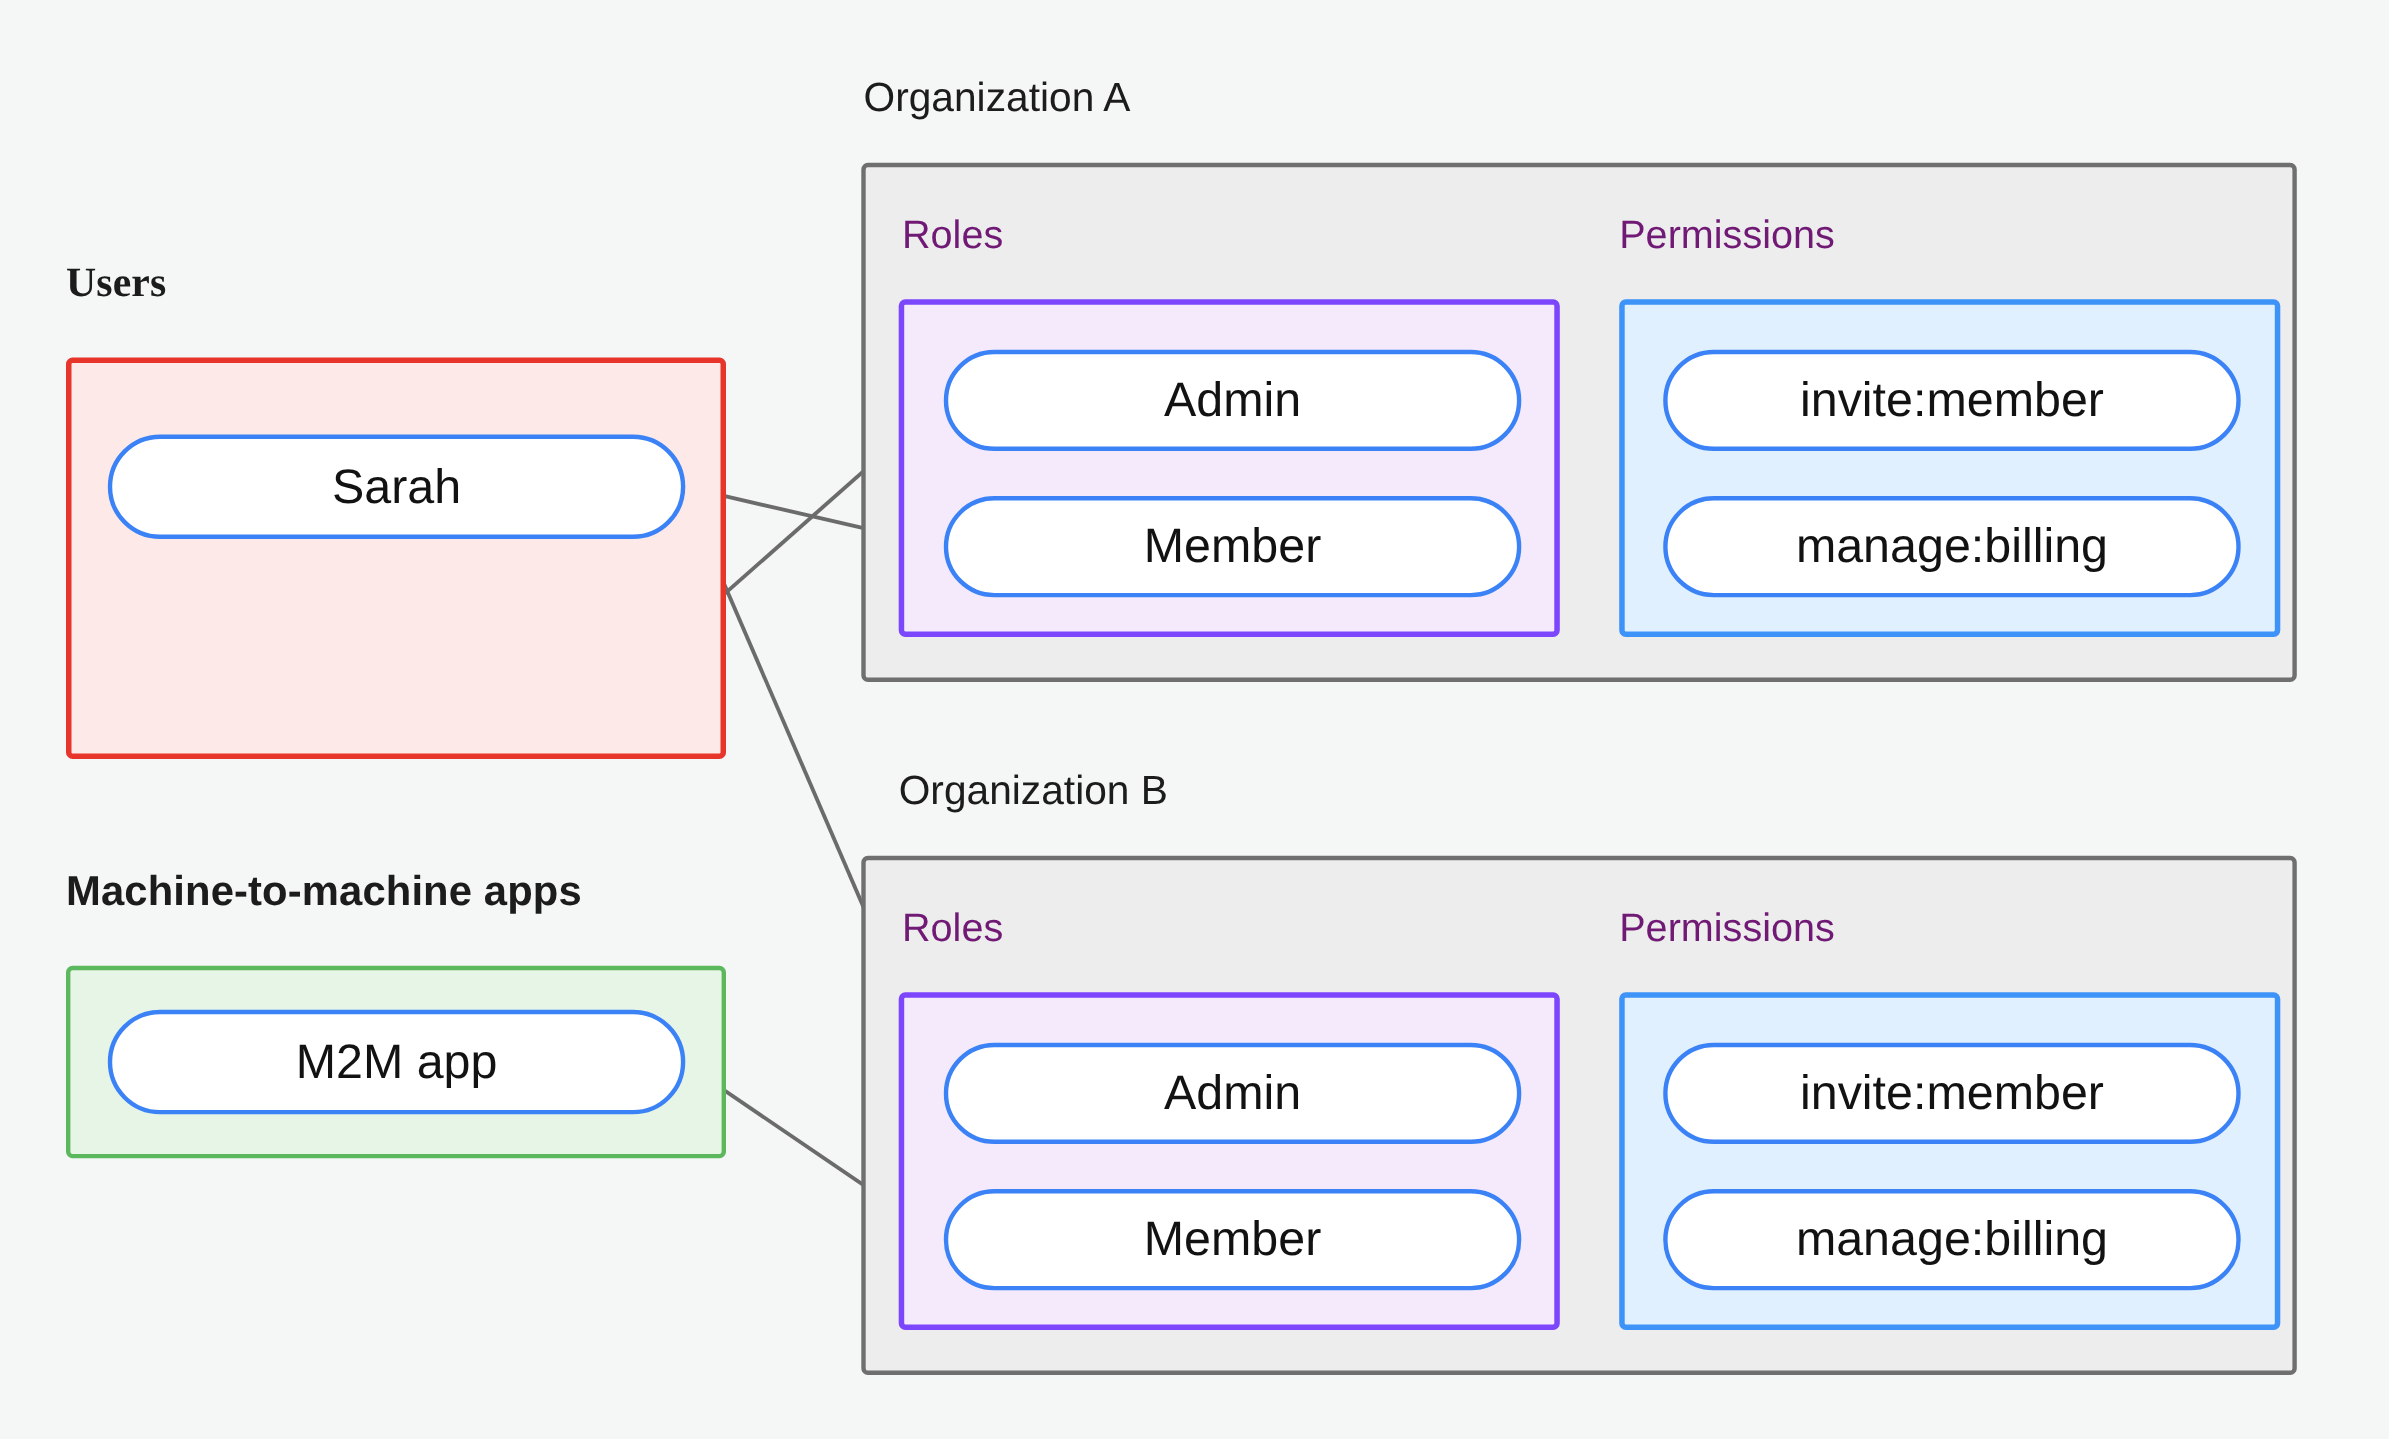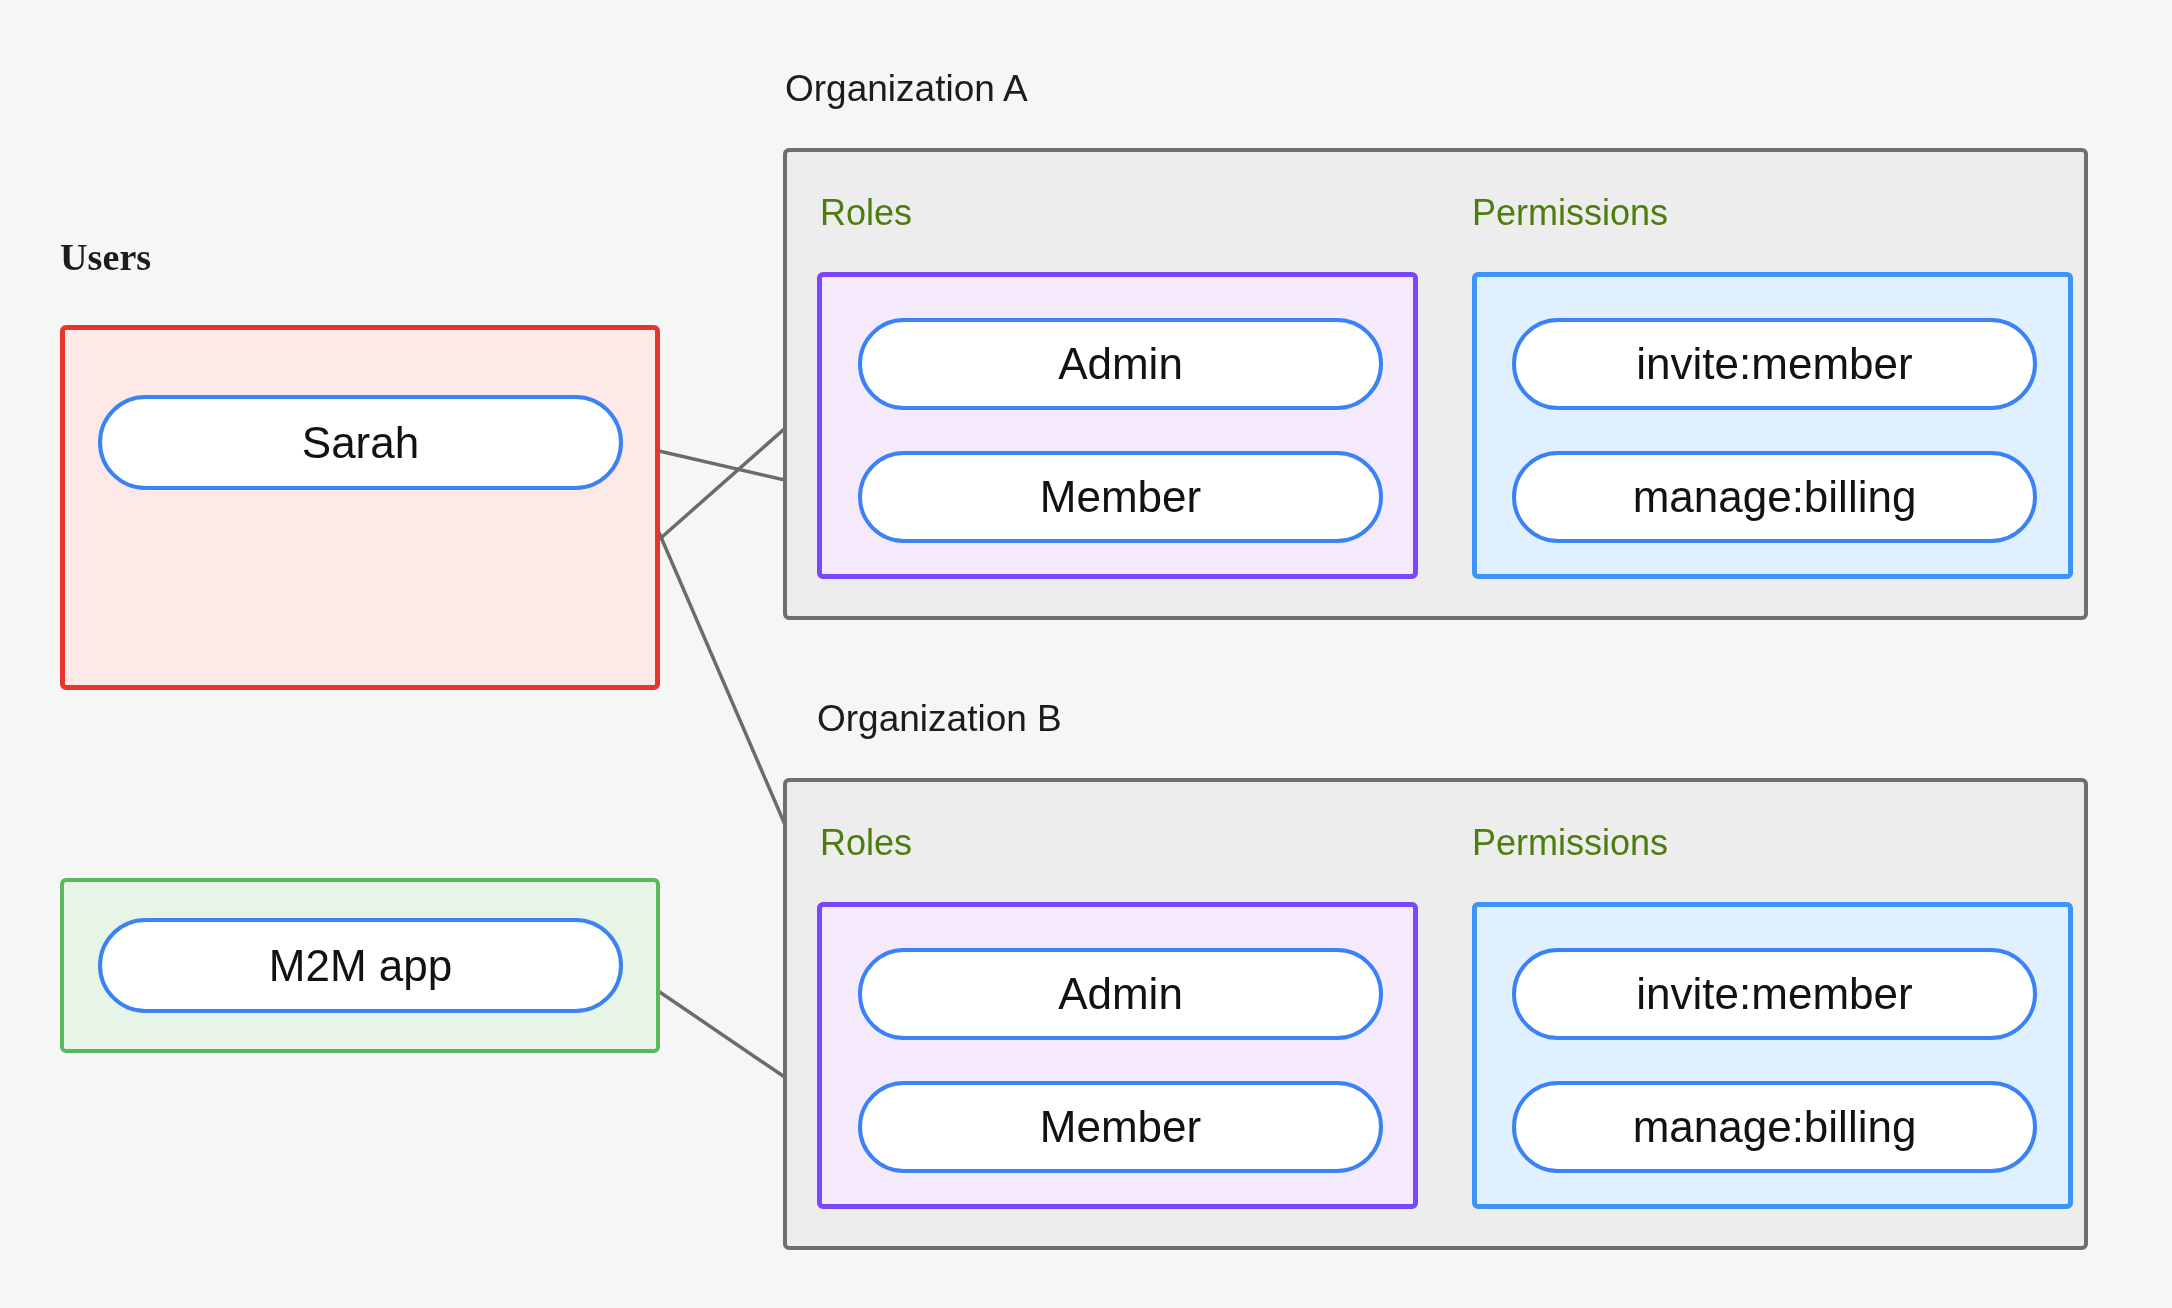--- a/index.html
+++ b/index.html
@@ -28,21 +28,21 @@
     position: absolute;
     font-size: 37px;
     font-weight: 400;
     color: #1c1c1c;
     white-space: nowrap;
   }
   .sub-title {
     position: absolute;
     font-size: 36px;
     font-weight: 400;
-    color: #4d7c0f;
+    color: #701a75;
     white-space: nowrap;
   }
 
   
   .box { position: absolute; border-radius: 6px; }
   .box-users       { border: 5px solid #e8352b; background: #fdeae8; }
   .box-m2m         { border: 4px solid #5cb85c; background: #e6f5e6; }
   .box-org         { border: 4px solid #6f6f6f; background: #ededed; }
   .box-roles       { border: 5px solid #7b46fc; background: #f4eafc; }
   .box-perms       { border: 5px solid #3d93f8; background: #e1f0fe; }
@@ -108,20 +108,21 @@
     <circle class="anchor" cx="1512" cy="1127" r="11"></circle>
   </svg>
 
   <div class="section-title" style="left:60px; top:235px;font-family:Liberation Serif, serif;">Users</div>
 
   <div class="box box-users" style="left:60px; top:325px; width:600px; height:365px;"></div>
 
   <div class="pill" style="left:98px; top:395px; width:525px; height:95px;text-align:right;">Sarah</div>
 
 
+  <div class="section-title" style="left:60px; top:790px;">Machine-to-machine apps</div>
 
   <div class="box box-m2m" style="left:60px; top:878px; width:600px; height:175px;"></div>
 
   <div class="pill" style="left:98px; top:918px; width:525px; height:95px;">M2M app</div>
 
   <div class="group-title" style="left:785px; top:68px;">Organization A</div>
 
   <div class="box box-org" style="left:783px; top:148px; width:1305px; height:472px;"></div>
 
   <div class="sub-title" style="left:820px; top:192px;">Roles</div>

